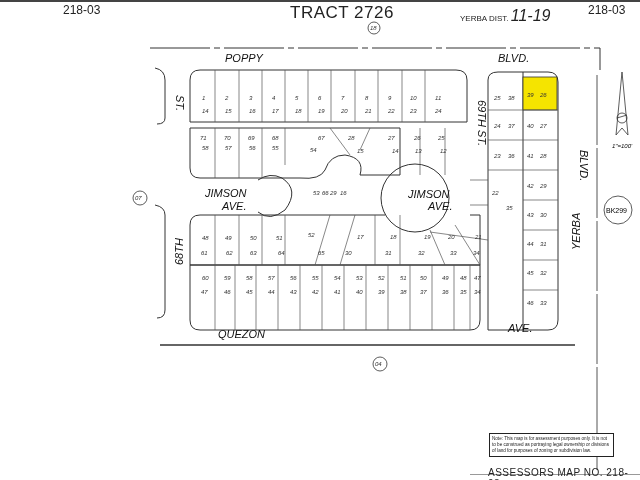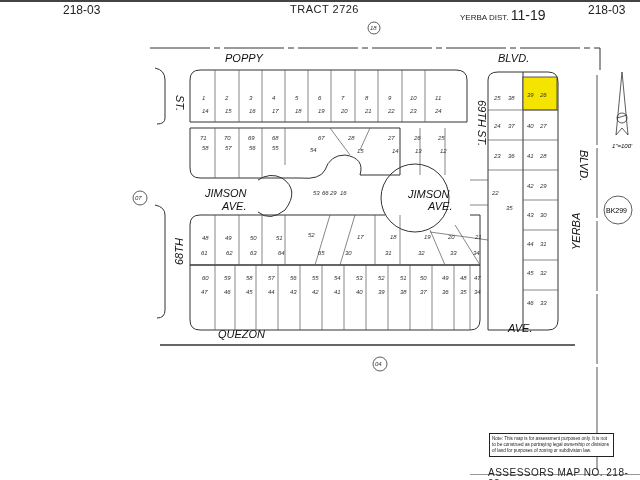--- a/index.html
+++ b/index.html
@@ -1,22 +1,22 @@
 <!DOCTYPE html>
 <html><head>
   <meta charset="utf-8">
   <style>
     html, body { margin: 0; padding: 0; background: #ffffff; }
     body { width: 640px; height: 480px; position: relative; overflow: hidden; font-family: "Liberation Sans", sans-serif; color: #222; }
     .topbar { position: absolute; left: 0; top: 0; width: 640px; height: 2px; background: #444; }
     .hdr { position: absolute; top: 3px; font-family: "Liberation Sans", sans-serif; color: #222; }
     .hdr-left { left: 63px; font-size: 12px; }
-    .hdr-title { left: 290px; font-size: 11px; letter-spacing: 0.5px; }
+    .hdr-title { left: 290px; font-size: 17px; letter-spacing: 0.5px; }
     .hdr-school { left: 460px; top: 7px; font-size: 8px; }
-    .hdr-school-val { font-size: 14px; }
+    .hdr-school-val { font-style: italic; font-size: 16px; }
     .hdr-right { left: 588px; font-size: 12px; }
     svg.map { position: absolute; left: 0; top: 0; }
     .street { font-family: "Liberation Sans", sans-serif; font-style: italic; font-size: 11px; fill: #111; }
     .parcel { font-family: "Liberation Sans", sans-serif; font-style: italic; font-size: 6px; fill: #333; }
     .note { position: absolute; left: 489px; top: 433px; width: 119px; border: 1px solid #222; padding: 2px; font-size: 4.6px; line-height: 6px; background: #fff; font-family: "Liberation Sans", sans-serif; }
     .footer { position: absolute; left: 488px; top: 467px; font-size: 10px; letter-spacing: 0.5px; font-family: "Liberation Sans", sans-serif; }
     .footer-line { position: absolute; left: 470px; top: 474px; width: 170px; height: 1px; background: #999; }
   </style>
 </head>
 <body>

